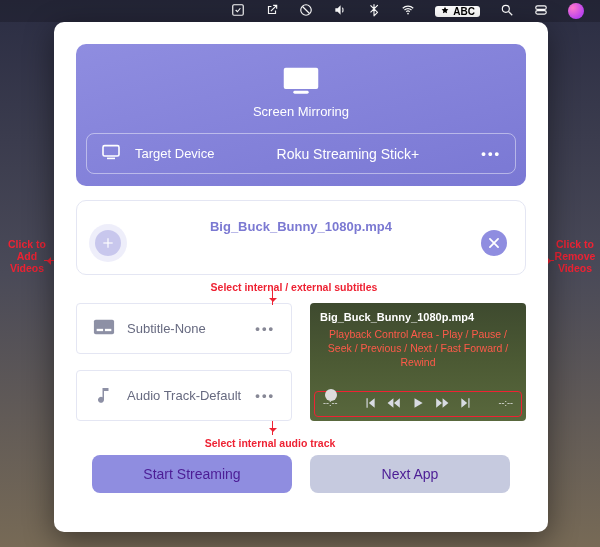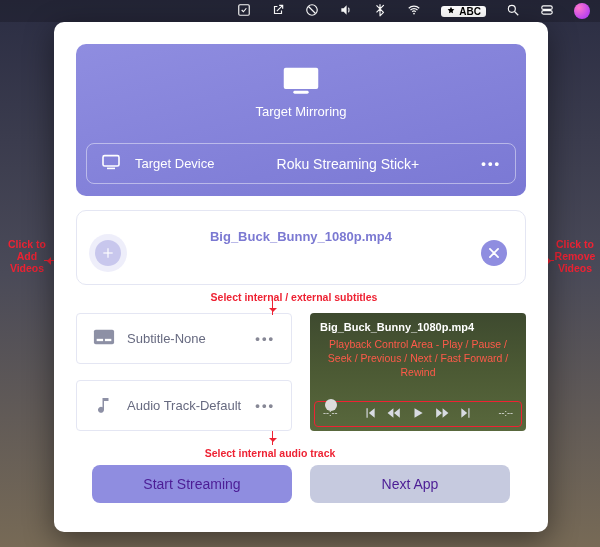--- a/index.html
+++ b/index.html
@@ -7,21 +7,21 @@
   body {
     font-family: -apple-system, "Helvetica Neue", Arial, sans-serif;
     background: linear-gradient(180deg, #2b2d43 0%, #4a4a58 50%, #776a56 100%);
     position: relative;
   }
   
   .menubar {
     position: absolute; top: 0; left: 0; right: 0; height: 22px;
     background: rgba(20,20,30,0.35);
     display: flex; justify-content: flex-end; align-items: center; gap: 20px;
-    padding: 0 10px; color: #fff; font-size: 12px;
+    padding: 0 16px; color: #fff; font-size: 12px;
   }
   .menubar .chip {
     background: #fff; color: #000; border-radius: 3px; padding: 0 5px; font-size: 10px; font-weight: 600;
     display: inline-flex; align-items: center; gap: 3px;
   }
   .menubar svg { width: 14px; height: 14px; fill: #fff; }
   .menubar .avatar { width: 16px; height: 16px; border-radius: 50%;
     background: radial-gradient(circle at 30% 30%, #f7c, #b4e 70%); }
 
   
@@ -40,21 +40,21 @@
   }
   .tabs { display: flex; gap: 10px; }
   .tab {
     flex: 1; border-radius: 8px; padding: 10px 0 14px;
     display: flex; flex-direction: column; align-items: center; justify-content: center;
     gap: 6px; font-size: 13px; cursor: pointer;
   }
   .tab.sel { background: rgba(255,255,255,0.22); }
   .tab .iconbox { width: 46px; height: 34px; display: flex; align-items: center; justify-content: center; }
   .devicebar {
-    margin-top: 10px; border: 1px solid rgba(255,255,255,0.45);
+    border: 1px solid rgba(255,255,255,0.45);
     border-radius: 8px; padding: 10px 14px;
     display: flex; align-items: center; gap: 14px; font-size: 13px;
   }
   .devicebar .dname { flex: 1; text-align: center; font-weight: 500; font-size: 14px; }
   .devicebar .kebab { letter-spacing: 2px; font-weight: 700; cursor: pointer; }
   .devicebar svg { width: 20px; height: 16px; fill: none; stroke: #fff; stroke-width: 2; }
 
   
   .filecard {
     border: 1px solid #e4e6f3; border-radius: 10px; padding: 18px 20px 26px;
@@ -199,21 +199,21 @@
 
   <div class="topcard">
     <div class="tabs">
       <div class="tab">
         <span class="iconbox">
           <svg viewBox="0 0 48 36">
               <rect x="6" y="4" width="36" height="22" rx="2" fill="#fff"></rect>
               <rect x="16" y="28" width="16" height="3" rx="1.5" fill="#fff"></rect>
             </svg>
         </span>
-        <span>Target Mirroring</span>
+        <span>Screen Mirroring</span>
       </div>
     </div>
     <div class="devicebar">
       <span>
         <svg viewBox="0 0 24 20">
             <rect x="2" y="2" width="20" height="13" rx="2"></rect>
             <line x1="7" y1="18" x2="17" y2="18"></line>
           </svg>
       </span>
       <span>Target Device</span>

